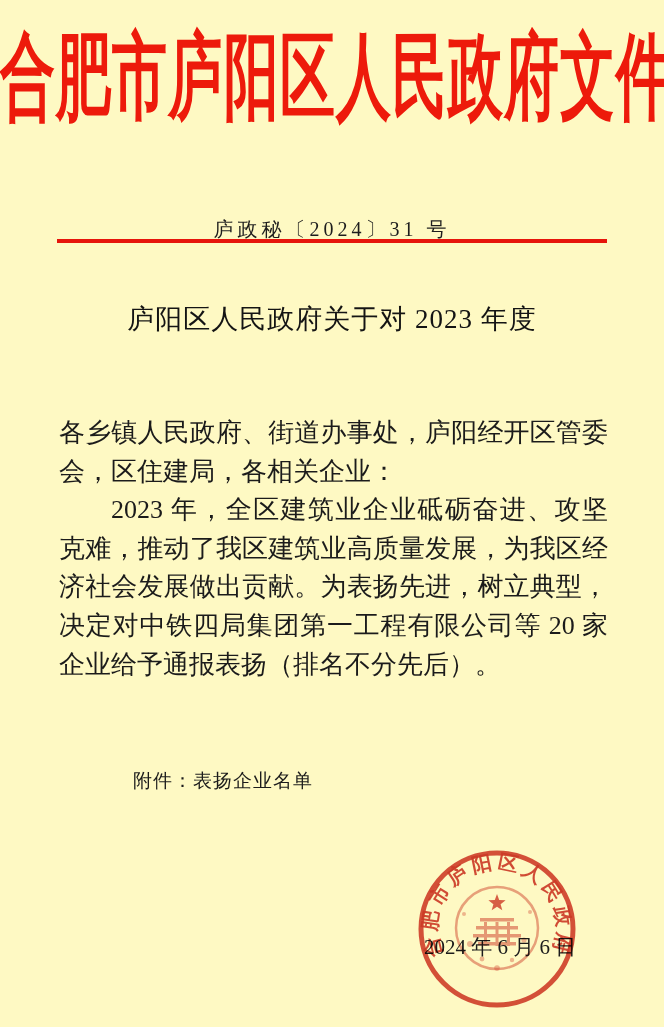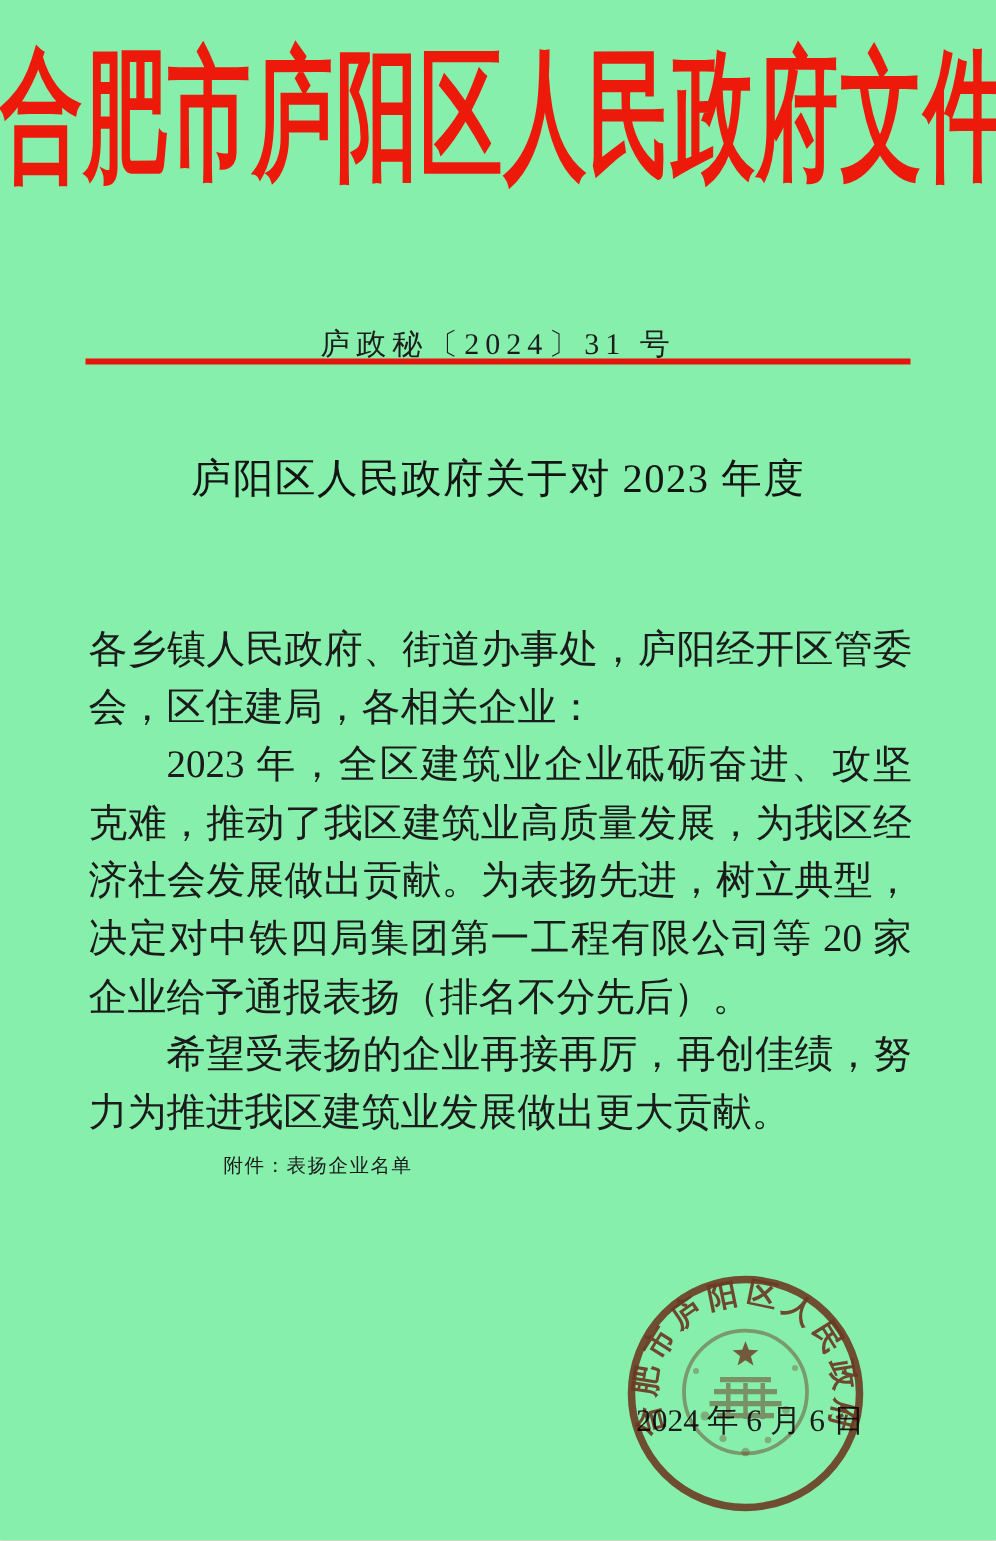--- a/index.html
+++ b/index.html
@@ -5,21 +5,21 @@
   html, body {
     margin: 0;
     padding: 0;
     background: #e9e9e9;
   }
   .page {
     position: relative;
     width: 664px;
     height: 1027px;
     margin: 0 auto;
-    background: #86efac;
+    background: #fef9c3;
     overflow: hidden;
     font-family: "Liberation Serif", "DejaVu Serif", serif;
     box-shadow: 0 0 4px rgba(0,0,0,.25);
   }
   .letterhead {
     position: absolute;
     top: 30px;
     left: 0;
     right: 0;
     height: 56px;
@@ -71,22 +71,22 @@
     font-size: 26px;
     line-height: 38.6px;
     color: #1b1b1b;
     text-align: justify;
   }
   .doc-body p { margin: 0; }
   .doc-body p.indent { text-indent: 2em; }
   .attachment {
     position: absolute;
     top: 768px;
-    left: 149px;
-    font-size: 13px;
+    left: 133px;
+    font-size: 19px;
     color: #1b1b1b;
     letter-spacing: 1px;
   }
   .doc-date {
     position: absolute;
     top: 933px;
     left: 424px;
     font-size: 21px;
     color: #1b1b1b;
     z-index: 1;
@@ -113,21 +113,20 @@
 
   <div class="red-rule"></div>
 
   <div class="doc-title">
     <div>庐阳区人民政府关于对 2023 年度</div>
   </div>
 
   <div class="doc-body">
     <p>各乡镇人民政府、街道办事处，庐阳经开区管委会，区住建局，各相关企业：</p>
     <p class="indent">2023 年，全区建筑业企业砥砺奋进、攻坚克难，推动了我区建筑业高质量发展，为我区经济社会发展做出贡献。为表扬先进，树立典型，决定对中铁四局集团第一工程有限公司等 20 家企业给予通报表扬（排名不分先后）。</p>
-    <p class="indent">希望受表扬的企业再接再厉，再创佳绩，努力为推进我区建筑业发展做出更大贡献。</p>
   </div>
 
   <div class="attachment">附件：表扬企业名单</div>
 
   <div class="doc-date">2024 年 6 月 6 日</div>
 
   <svg class="seal" viewBox="0 0 170 170" xmlns="http://www.w3.org/2000/svg">
     <defs>
       <path id="sealArc" d="M 36 121.5 A 60 60 0 1 1 134 121.5" fill="none"></path>
     </defs>

